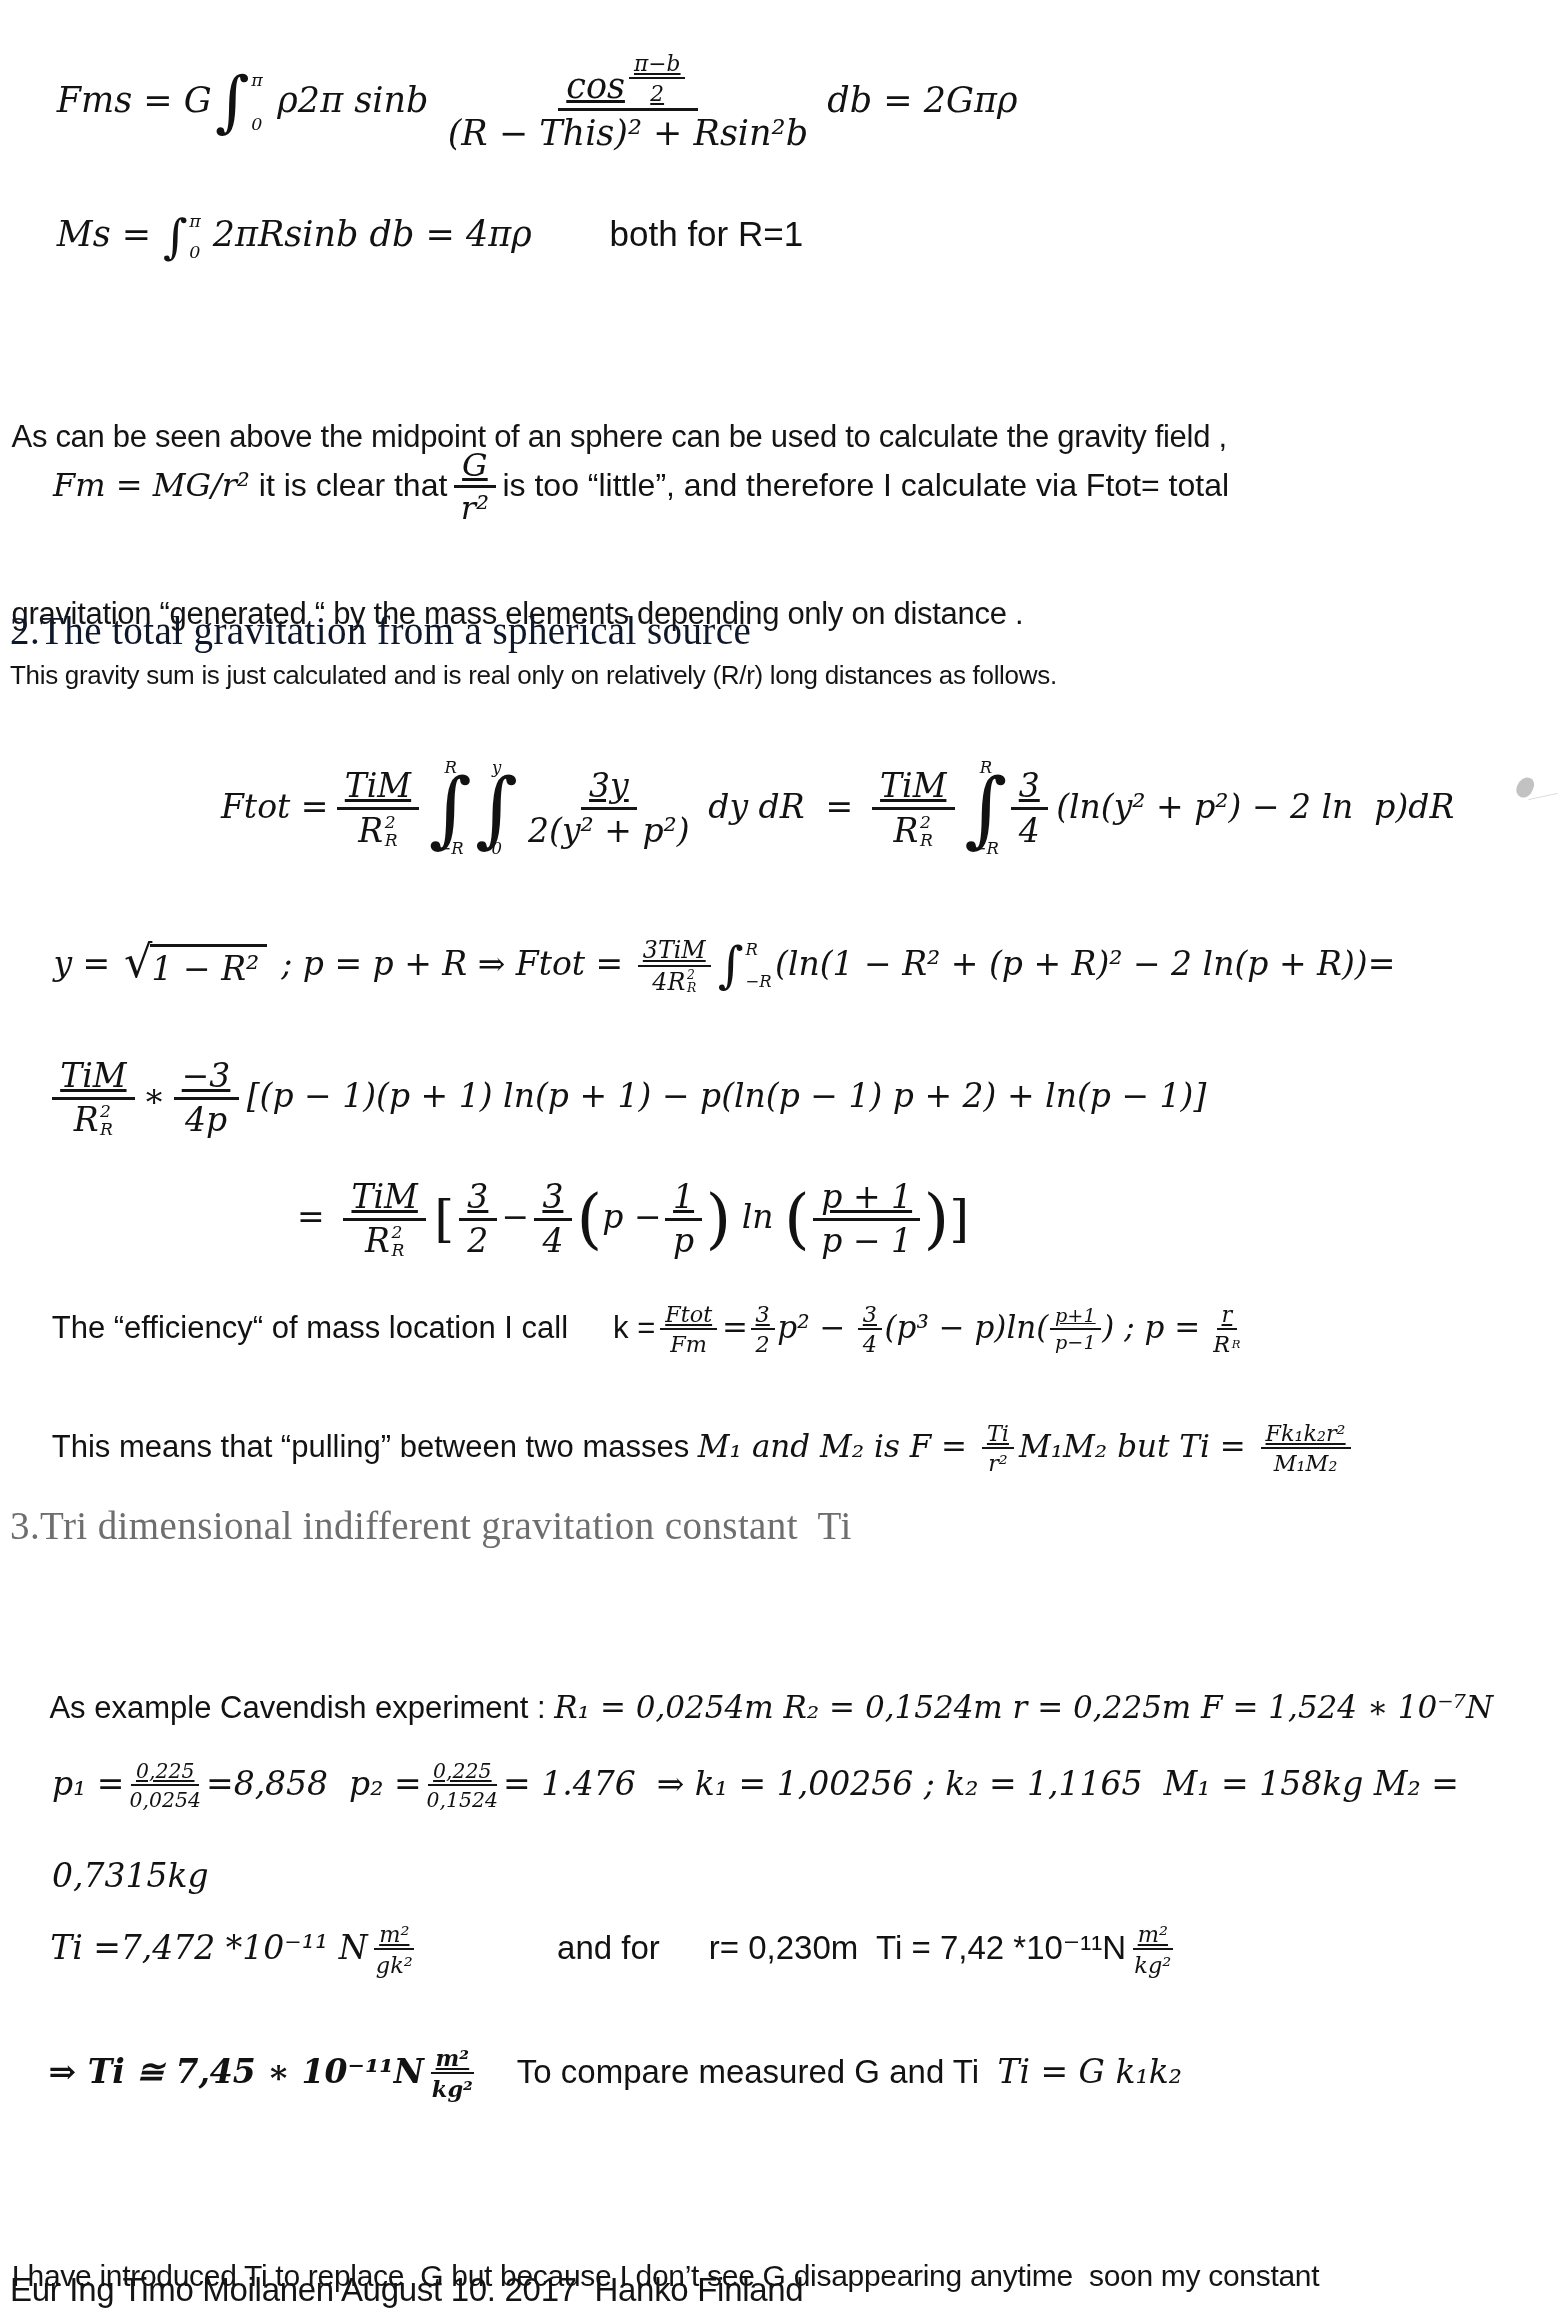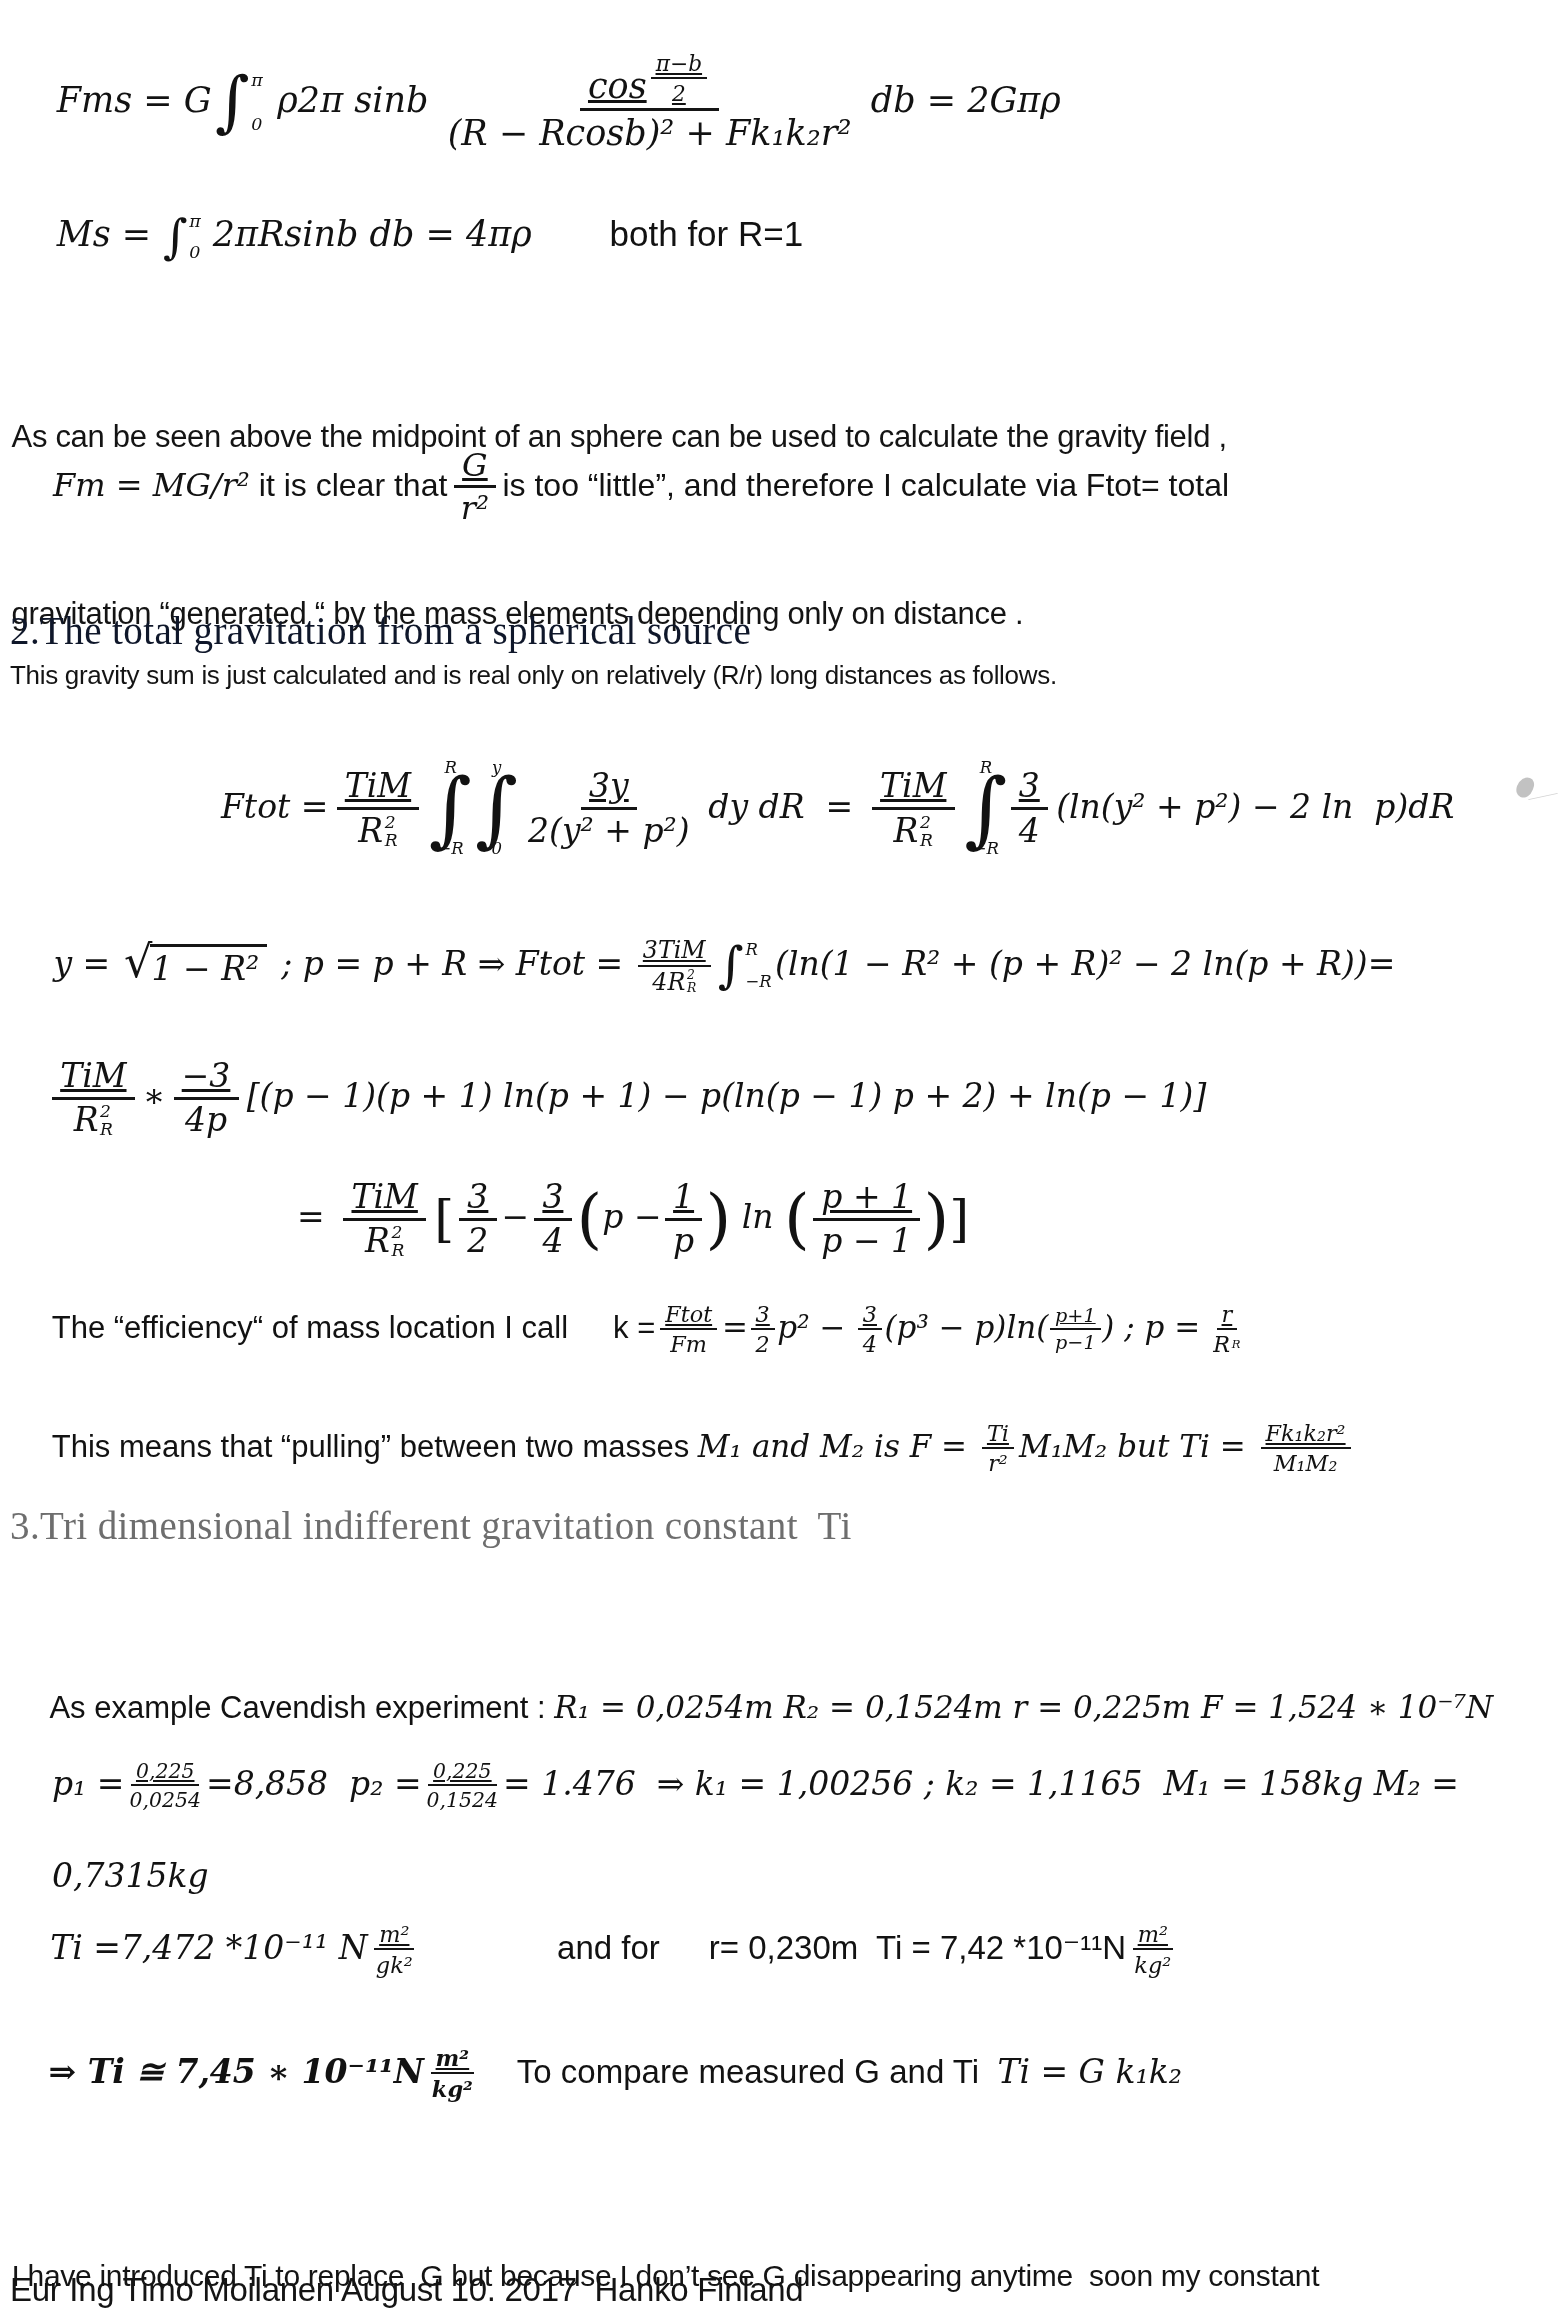--- a/index.html
+++ b/index.html
@@ -59,21 +59,21 @@
           border-radius:60% 40% 55% 45%;opacity:.55;transform:rotate(20deg);}
   .scratch{position:absolute;left:1528px;top:796px;width:30px;height:0;border-top:1.6px solid #b5b5b5;
            transform:rotate(-12deg);opacity:.6;}
 </style>
 </head>
 <body>
 
 <div id="page">
 
   <div class="mline" style="top:11.5px;left:12.3px;font-size:35px;">
-    <span>Fms = G</span><span class="iint"><span class="ig2">∫</span><span class="limr"><span>π</span><span>0</span></span></span><span> ρ2π sinb </span><span class="frac"><span class="fn"><span>cos</span><span class="frac sm"><span class="fn">π−b</span><span class="fd">2</span></span></span><span class="fd">(R − Rcosb)² + Fk₁k₂r²</span></span><span> db = 2Gπρ</span>
+    <span>Fms = G</span><span class="iint"><span class="ig2">∫</span><span class="limr"><span>π</span><span>0</span></span></span><span> ρ2π sinb </span><span class="frac"><span class="fn"><span>cos</span><span class="frac sm"><span class="fn">π−b</span><span class="fd">2</span></span></span><span class="fd">(R − This)² + Rsin²b</span></span><span> db = 2Gπρ</span>
   </div>
 
   <div class="mline" style="top:171px;left:12.3px;font-size:35px;">
     <span>Ms = </span><span class="iint" style="margin:0 0.8px;"><span class="ig2" style="font-size:1.35em;">∫</span><span class="limr" style="height:2.9em;"><span>π</span><span>0</span></span></span><span> 2πRsinb db = 4πρ</span><span class="sans">        both for R=1</span>
   </div>
 
   <div class="para" style="top:274px;left:11.5px;font-size:31px;line-height:65px;">
     <span class="pline">As can be seen above the midpoint of an sphere can be used to calculate the gravity field ,</span>
   </div>
 

